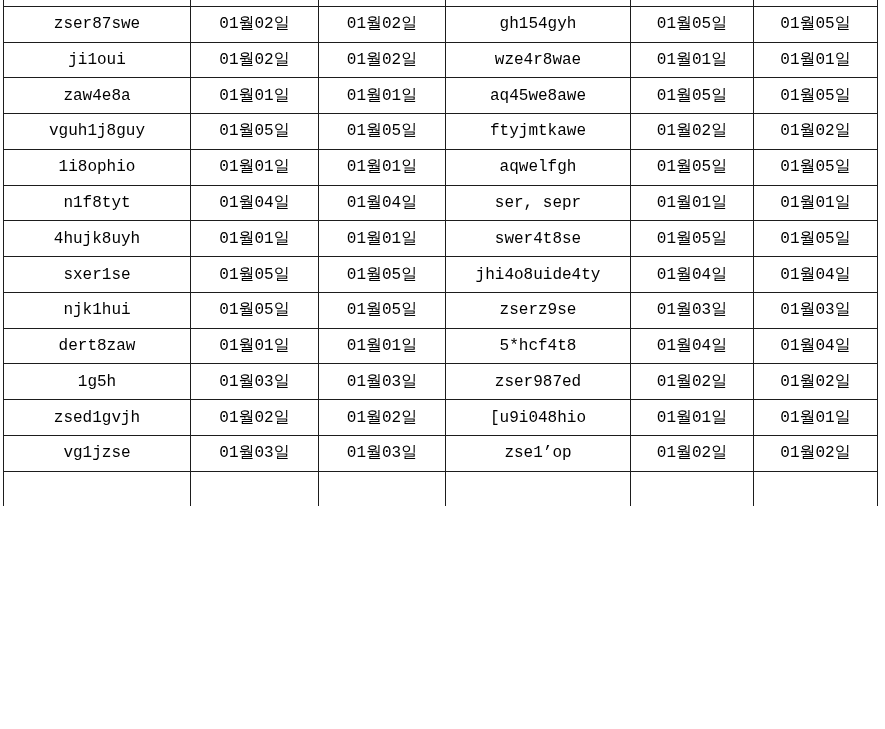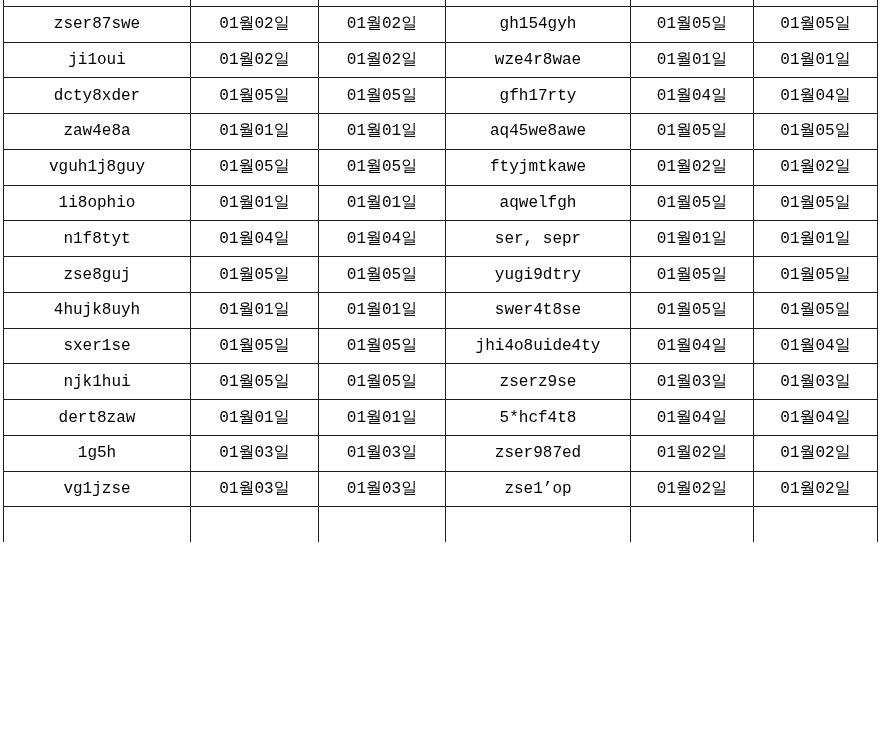--- a/index.html
+++ b/index.html
@@ -79,28 +79,20 @@
         </tr>
         <tr>
           <td>ji1oui</td>
           <td>01월02일</td>
           <td>01월02일</td>
           <td>wze4r8wae</td>
           <td>01월01일</td>
           <td>01월01일</td>
         </tr>
         <tr>
-          <td>dcty8xder</td>
-          <td>01월05일</td>
-          <td>01월05일</td>
-          <td>gfh17rty</td>
-          <td>01월04일</td>
-          <td>01월04일</td>
-        </tr>
-        <tr>
           <td>zaw4e8a</td>
           <td>01월01일</td>
           <td>01월01일</td>
           <td>aq45we8awe</td>
           <td>01월05일</td>
           <td>01월05일</td>
         </tr>
         <tr>
           <td>vguh1j8guy</td>
           <td>01월05일</td>
@@ -117,28 +109,20 @@
           <td>01월05일</td>
           <td>01월05일</td>
         </tr>
         <tr>
           <td>n1f8tyt</td>
           <td>01월04일</td>
           <td>01월04일</td>
           <td>ser, sepr</td>
           <td>01월01일</td>
           <td>01월01일</td>
-        </tr>
-        <tr>
-          <td>zse8guj</td>
-          <td>01월05일</td>
-          <td>01월05일</td>
-          <td>yugi9dtry</td>
-          <td>01월05일</td>
-          <td>01월05일</td>
         </tr>
         <tr>
           <td>4hujk8uyh</td>
           <td>01월01일</td>
           <td>01월01일</td>
           <td>swer4t8se</td>
           <td>01월05일</td>
           <td>01월05일</td>
         </tr>
         <tr>
@@ -167,20 +151,28 @@
         </tr>
         <tr>
           <td>1g5h</td>
           <td>01월03일</td>
           <td>01월03일</td>
           <td>zser987ed</td>
           <td>01월02일</td>
           <td>01월02일</td>
         </tr>
         <tr>
+          <td>zsed1gvjh</td>
+          <td>01월02일</td>
+          <td>01월02일</td>
+          <td>[u9i048hio</td>
+          <td>01월01일</td>
+          <td>01월01일</td>
+        </tr>
+        <tr>
           <td>vg1jzse</td>
           <td>01월03일</td>
           <td>01월03일</td>
           <td>zse1’op</td>
           <td>01월02일</td>
           <td>01월02일</td>
         </tr>
         <tr class="partial-bottom">
         <td></td>
         <td></td>

